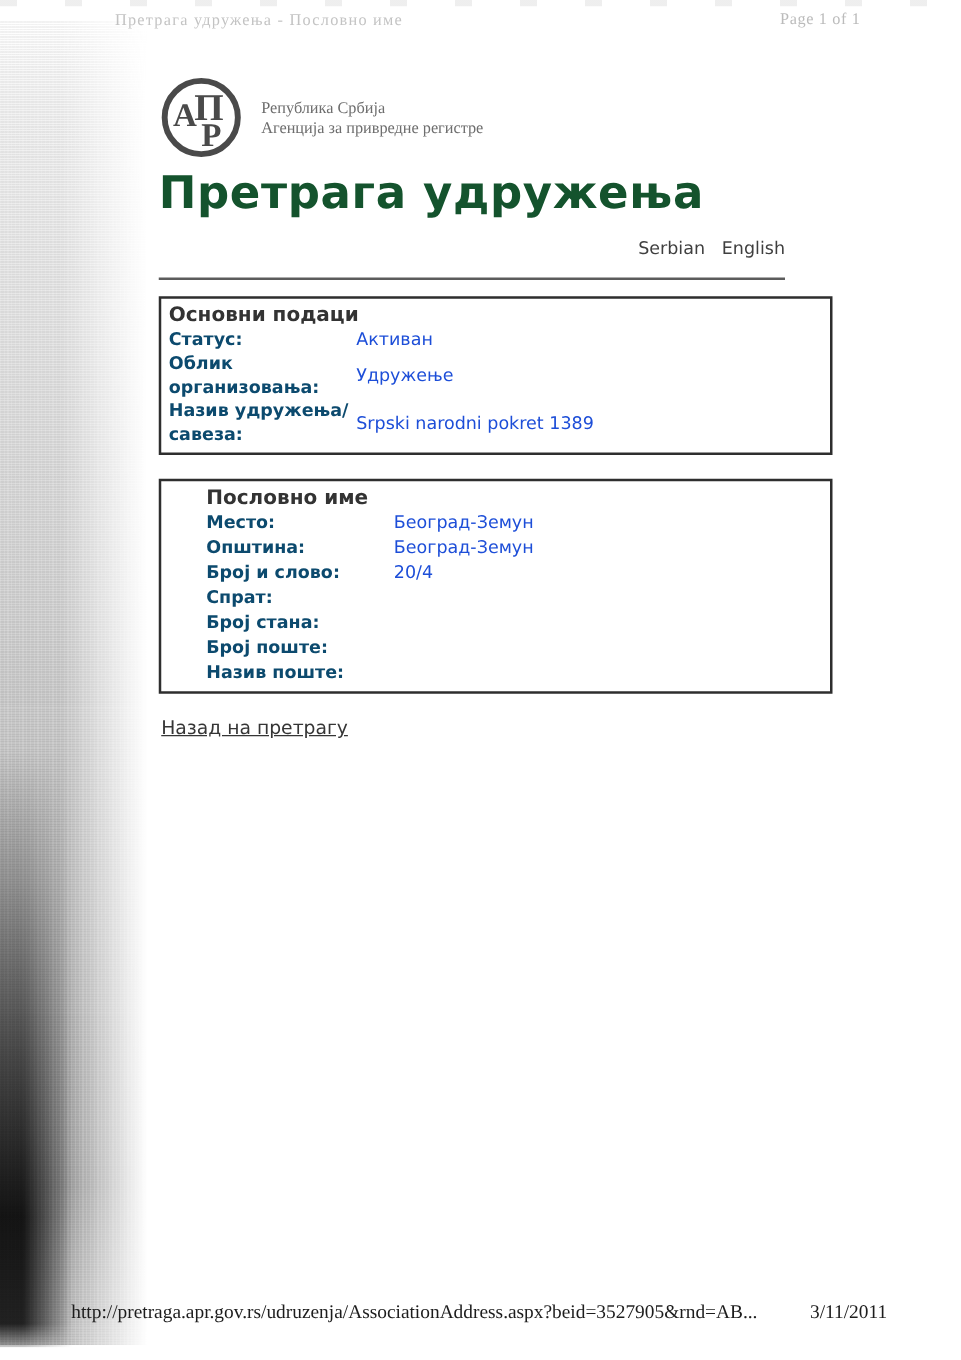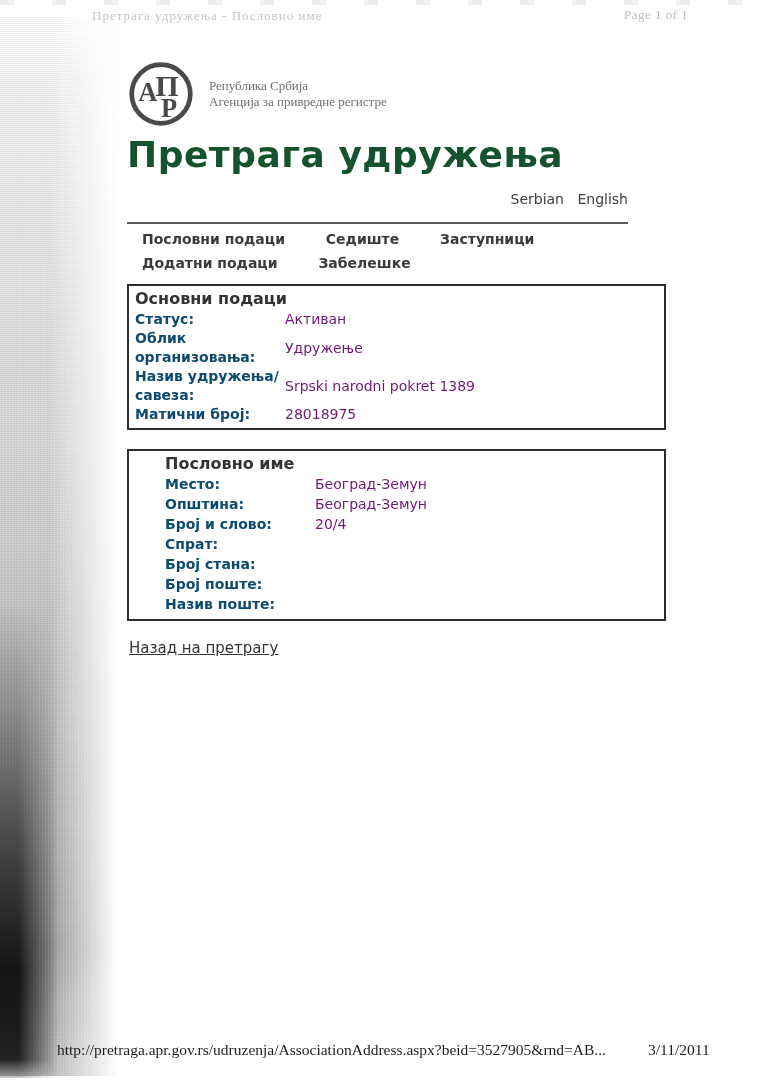--- a/index.html
+++ b/index.html
@@ -78,21 +78,21 @@
   
   .box{
     box-sizing:border-box;width:539px;border:2px solid #2e2e2e;
     padding:2px 6px 4px 6px;background:#fff;
   }
   .box-1{margin-top:13px;}
   .box-2{margin-top:19px;padding-left:36px;}
   .box-title{font-weight:bold;font-size:16px;color:#333;padding:1px 0 2px 0;}
   .row{display:flex;align-items:flex-start;}
   .row .lbl{flex:0 0 150px;font-weight:bold;font-size:14px;line-height:19px;color:#0c4a6e;}
-  .row .val{flex:1;font-size:14px;line-height:19px;color:#701a75;padding-top:0;}
+  .row .val{flex:1;font-size:14px;line-height:19px;color:#1d4ed8;padding-top:0;}
   .box-2 .row{min-height:20px;}
   .row.tall .val{align-self:center;}
   
   .back-link{
     display:inline-block;margin-top:18px;margin-left:2px;
     font-weight:normal;font-size:15px;color:#353535;text-decoration:underline;cursor:pointer;
   }
   
   .footer{position:absolute;left:0;top:1041px;width:769px;font-family:"Liberation Serif",serif;}
   .footer-url{position:absolute;left:57px;top:0;font-size:15.5px;color:#1d1d1d;white-space:nowrap;}
@@ -125,49 +125,34 @@
     </div>
   </div>
 
   <div class="page-title">Претрага удружења</div>
 
   <div class="lang-row">
     <a href="#">Serbian</a>
     <a href="#">English</a>
   </div>
 
-  <div class="nav">
-    <div class="nav-row">
-      <span>Пословни подаци</span>
-      <span>Седиште</span>
-      <span>Заступници</span>
-    </div>
-    <div class="nav-row">
-      <span>Додатни подаци</span>
-      <span>Забелешке</span>
-    </div>
-  </div>
 
   <div class="box box-1">
     <div class="box-title">Основни подаци</div>
     <div class="row">
       <div class="lbl">Статус:</div>
       <div class="val">Активан</div>
     </div>
     <div class="row tall">
       <div class="lbl">Облик организовања:</div>
       <div class="val">Удружење</div>
     </div>
     <div class="row tall">
       <div class="lbl">Назив удружења/савеза:</div>
       <div class="val">Srpski narodni pokret 1389</div>
-    </div>
-    <div class="row">
-      <div class="lbl">Матични број:</div>
-      <div class="val">28018975</div>
     </div>
   </div>
 
   <div class="box box-2">
     <div class="box-title">Пословно име</div>
     <div class="row">
       <div class="lbl">Место:</div>
       <div class="val">Београд-Земун</div>
     </div>
     <div class="row">

